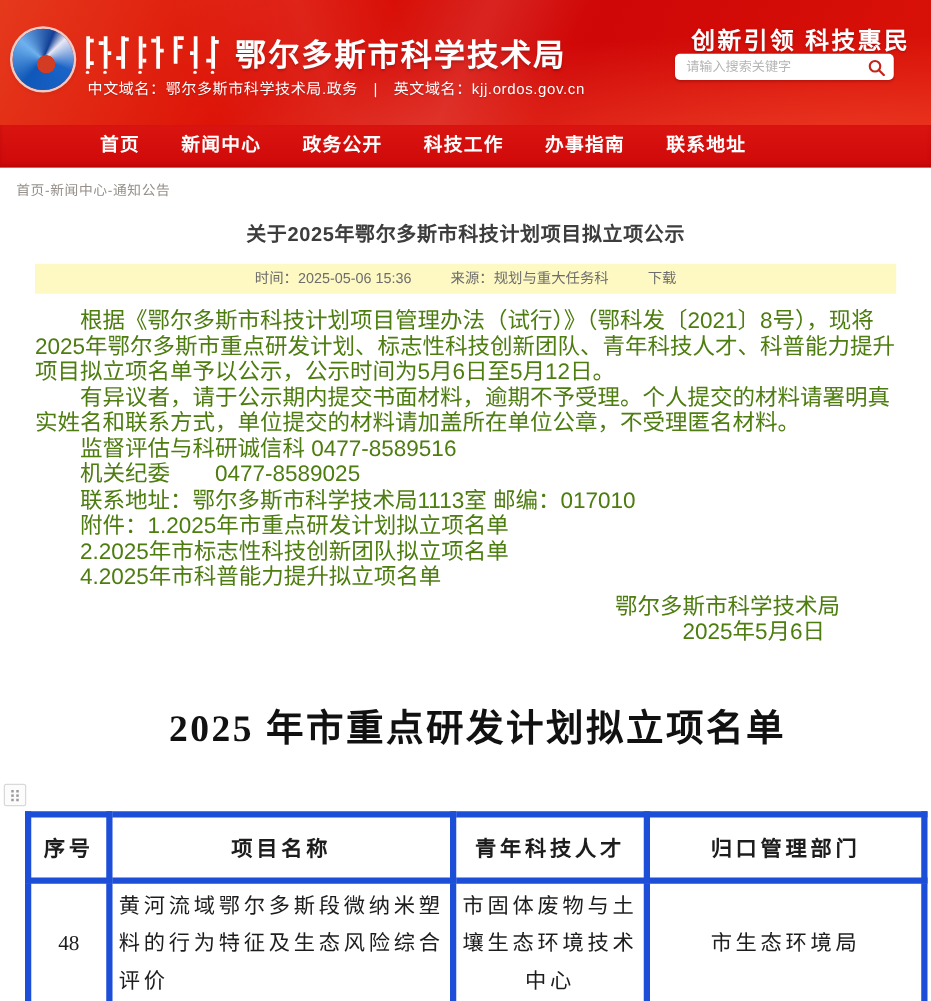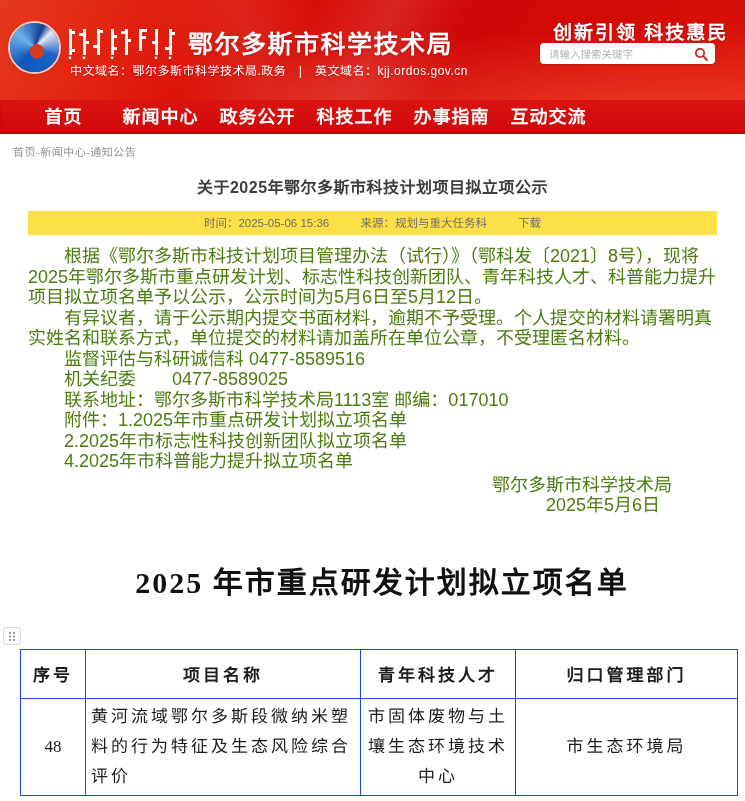--- a/index.html
+++ b/index.html
@@ -50,34 +50,34 @@
   }
   .searchbox input::placeholder{color:#b5b5b5;}
   .search-btn{border:0;background:transparent;padding:0 7px 0 0;cursor:pointer;display:flex;align-items:center;}
 
   
   .main-nav{
     height:34px;background:linear-gradient(#da1410,#cf0909);display:flex;align-items:center;
     padding-left:15px;box-shadow:inset 0 -2px 3px rgba(120,0,0,.25);
   }
   .nav-item{
-    width:97px;text-align:center;color:#ffffff;font-size:18px;font-weight:bold;
+    width:97px;text-align:right;color:#ffffff;font-size:15px;font-weight:bold;
     letter-spacing:1px;cursor:pointer;line-height:34px;white-space:nowrap;
   }
 
   
   .breadcrumb{margin:9px 15px 0 13px;font-size:11px;color:#95908b;letter-spacing:.5px;}
 
   
   .article{padding:0 28px;color:#404040;}
   .article-title{
     margin:15px 0 0 0;text-align:center;font-size:16px;font-weight:bold;color:#3d3d3d;letter-spacing:.5px;
   }
   .meta-bar{
-    margin-top:13px;background:#fde047;height:24px;line-height:24px;text-align:center;
+    margin-top:13px;background:#fef9c3;height:24px;line-height:24px;text-align:center;
     font-size:11.5px;color:#6d6d6d;
   }
   .meta-bar span{margin:0 14px;}
   .meta-bar .download{cursor:pointer;}
   .article-body{margin-top:11px;font-size:18px;line-height:20.5px;color:#4d7c0f;}
   .article-body p{margin:0;text-indent:2em;}
   .plain-line{padding-left:2em;}
   .signature{margin-top:3px;}
   .sig-org{text-align:right;padding-right:45px;}
   .sig-date{text-align:right;padding-right:57px;}
@@ -92,21 +92,21 @@
     border:1px solid #d9d9d9;border-radius:2px;cursor:grab;
   }
   .drag-handle .dots{
     position:absolute;left:5px;top:4px;width:2px;height:2px;background:#9a9a9a;
     box-shadow:4px 0 0 #9a9a9a,0 3.5px 0 #9a9a9a,4px 3.5px 0 #9a9a9a,0 7px 0 #9a9a9a,4px 7px 0 #9a9a9a;
   }
   table.doc-table{
     margin:4px 0 0 20px;border-collapse:collapse;table-layout:fixed;width:717px;
     font-family:"Liberation Serif","DejaVu Serif",serif;color:#1d1d1d;
   }
-  .doc-table th,.doc-table td{border:1px solid #1d4ed8;word-break:break-all;}
+  .doc-table th,.doc-table td{border:5px solid #1d4ed8;word-break:break-all;}
   .doc-table th{height:46px;font-size:17px;font-weight:bold;letter-spacing:3px;text-align:center;}
   .doc-table td{height:94px;font-size:17px;line-height:30px;text-align:center;vertical-align:middle;}
   .doc-table td.cell-project{text-align:left;padding:0 5px;letter-spacing:3px;}
   .doc-table td.cell-applicant{letter-spacing:3px;padding:0 4px;}
   .doc-table td.cell-dept{letter-spacing:3px;}
 </style>
 </head>
 <body>
 
 <div class="page">
@@ -165,21 +165,21 @@
       </button>
     </div>
   </div>
 
   <div class="main-nav">
     <div class="nav-item">首页</div>
     <div class="nav-item">新闻中心</div>
     <div class="nav-item">政务公开</div>
     <div class="nav-item">科技工作</div>
     <div class="nav-item">办事指南</div>
-    <div class="nav-item">互动交流</div>
+    <div class="nav-item">联系地址</div>
   </div>
 
   <div class="breadcrumb">首页-新闻中心-通知公告</div>
 
   <div class="article">
     <h1 class="article-title">关于2025年鄂尔多斯市科技计划项目拟立项公示</h1>
 
     <div class="meta-bar">
       <span>时间：2025-05-06 15:36</span>
       <span>来源：规划与重大任务科</span>

